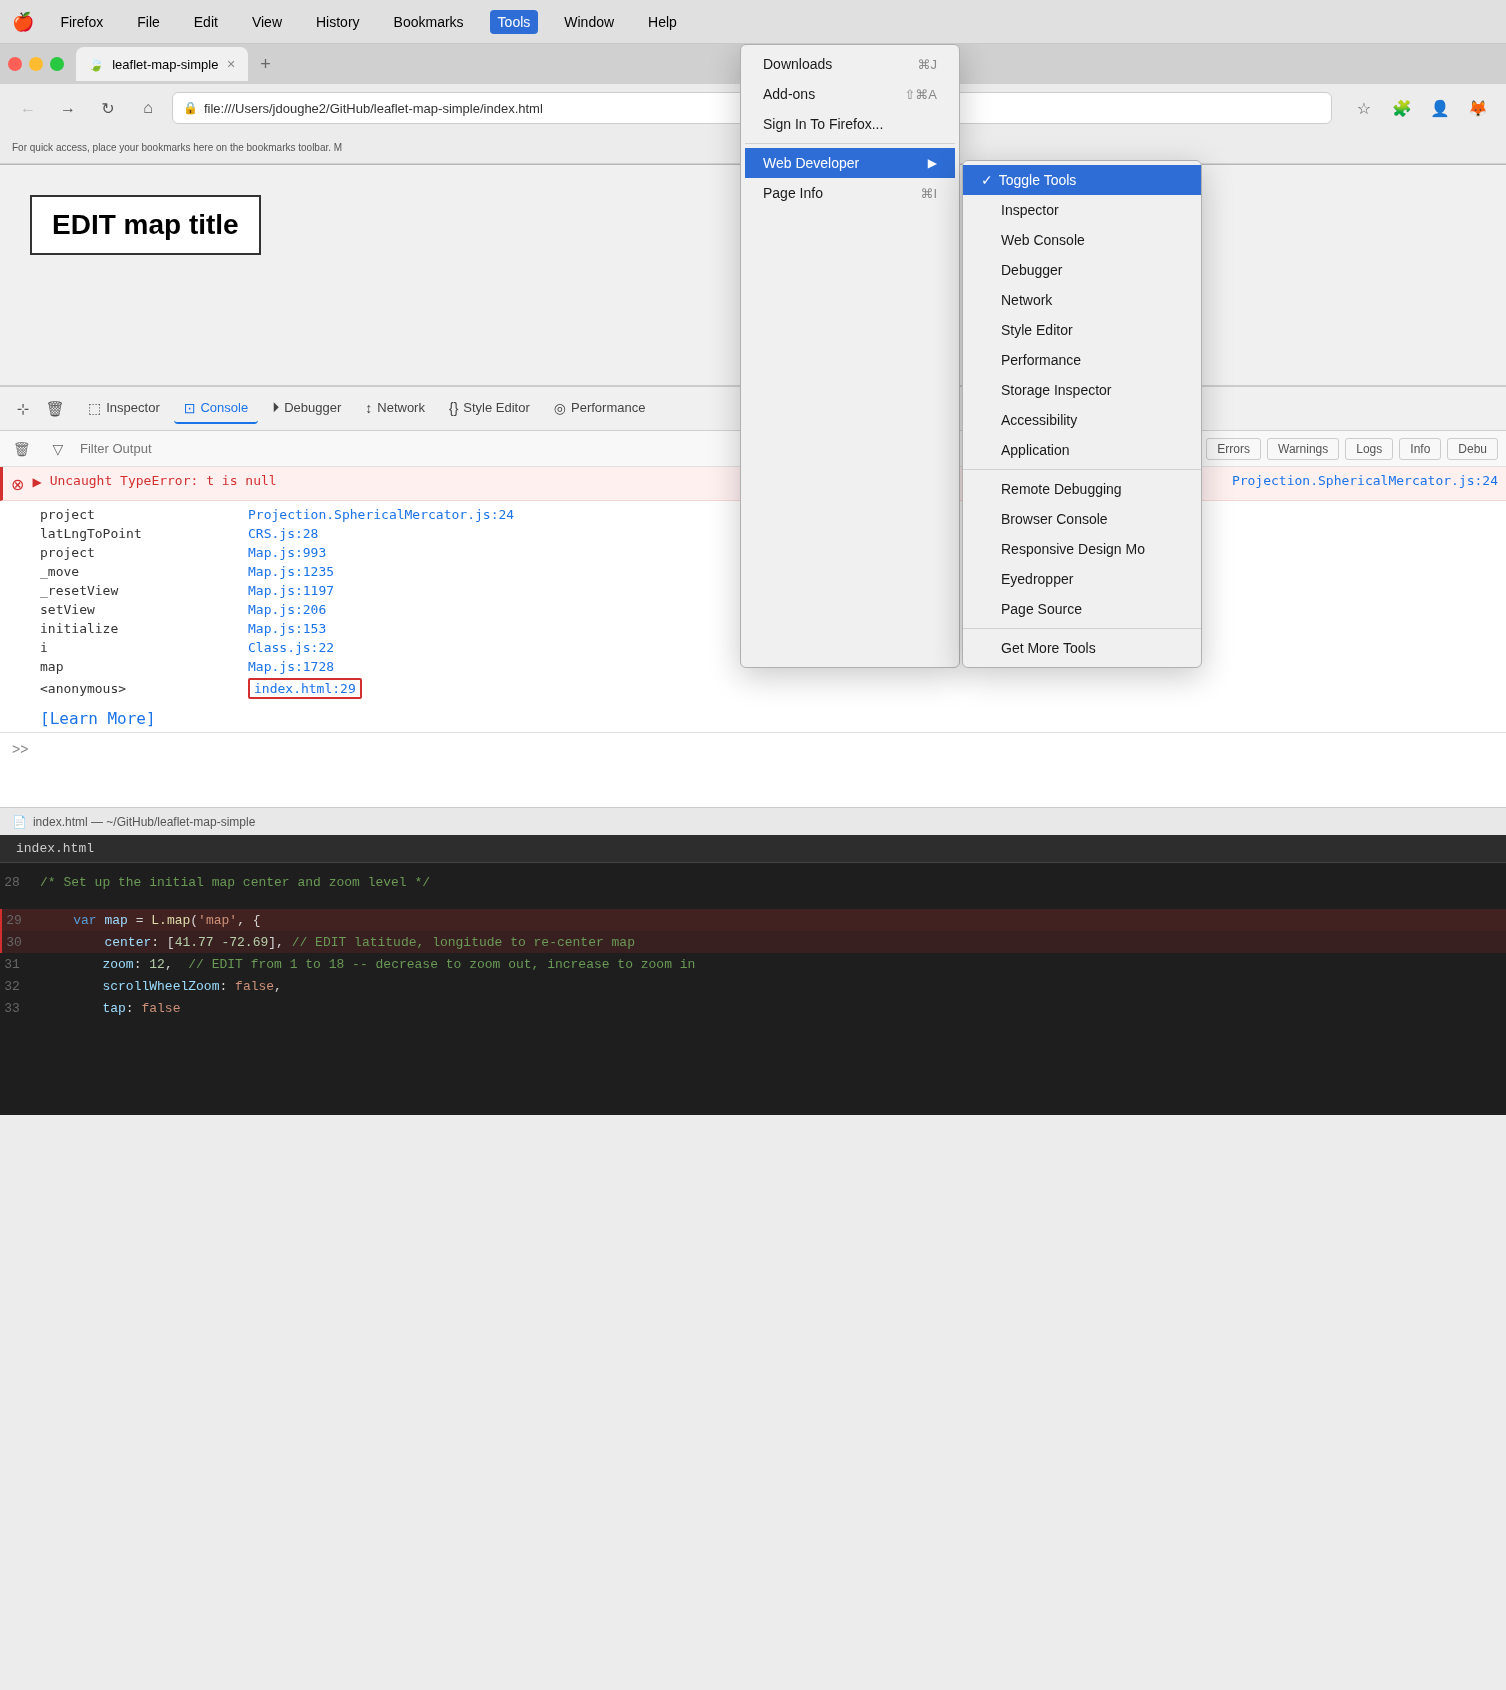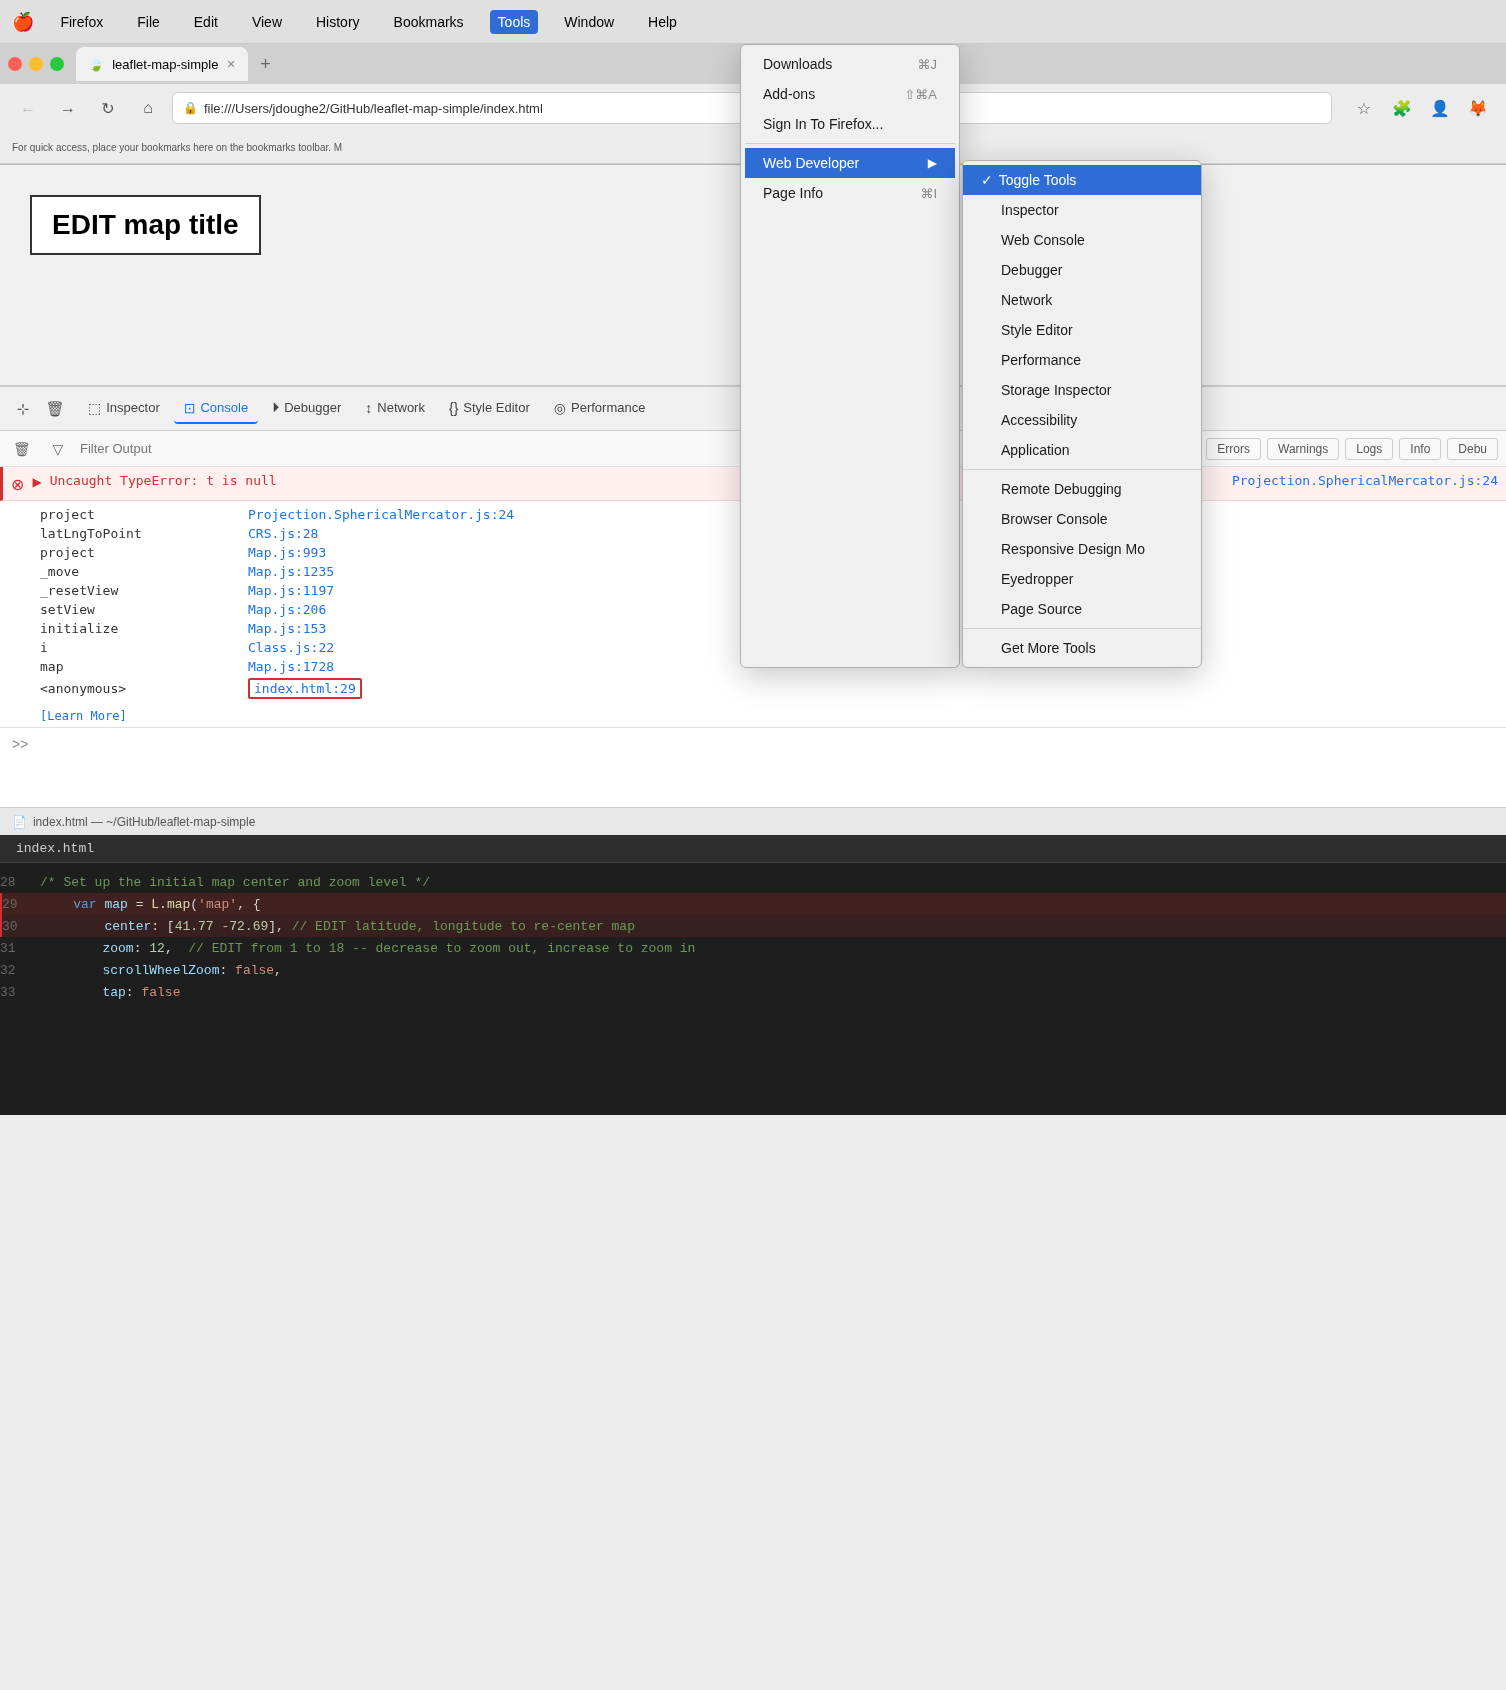--- a/index.html
+++ b/index.html
@@ -295,21 +295,21 @@
       color: #1a73e8;
       cursor: pointer;
     }
     .stack-file.highlighted {
       border: 2px solid #d32f2f;
       padding: 1px 4px;
       border-radius: 2px;
     }
     .learn-more {
       color: #1a73e8;
-      font-size: 12px;
+      font-size: 16px;
       font-family: monospace;
       cursor: pointer;
       padding: 4px 8px 4px 40px;
       display: block;
     }
     .console-prompt {
       display: flex;
       align-items: center;
       padding: 8px 12px;
       gap: 8px;
@@ -355,35 +355,36 @@
       padding: 8px 0;
     }
     .code-line {
       display: flex;
       align-items: center;
       padding: 2px 0;
       min-height: 22px;
     }
     .line-num {
       width: 40px;
-      text-align: left;
+      text-align: center;
       padding-right: 16px;
       color: #666;
       font-size: 13px;
       flex-shrink: 0;
       user-select: none;
     }
     .line-content {
       flex: 1;
       white-space: pre;
       font-size: 13px;
     }
     .code-line.highlighted-line {
       background: rgba(211, 47, 47, 0.2);
       border-left: 2px solid #d32f2f;
+      margin-top: 16px;
     }
     .code-line.highlighted-line-2 {
       background: rgba(211, 47, 47, 0.15);
       border-left: 2px solid #d32f2f;
     }
     .c-keyword { color: #569cd6; }
     .c-var { color: #9cdcfe; }
     .c-string { color: #ce9178; }
     .c-comment { color: #6a9955; }
     .c-number { color: #b5cea8; }

